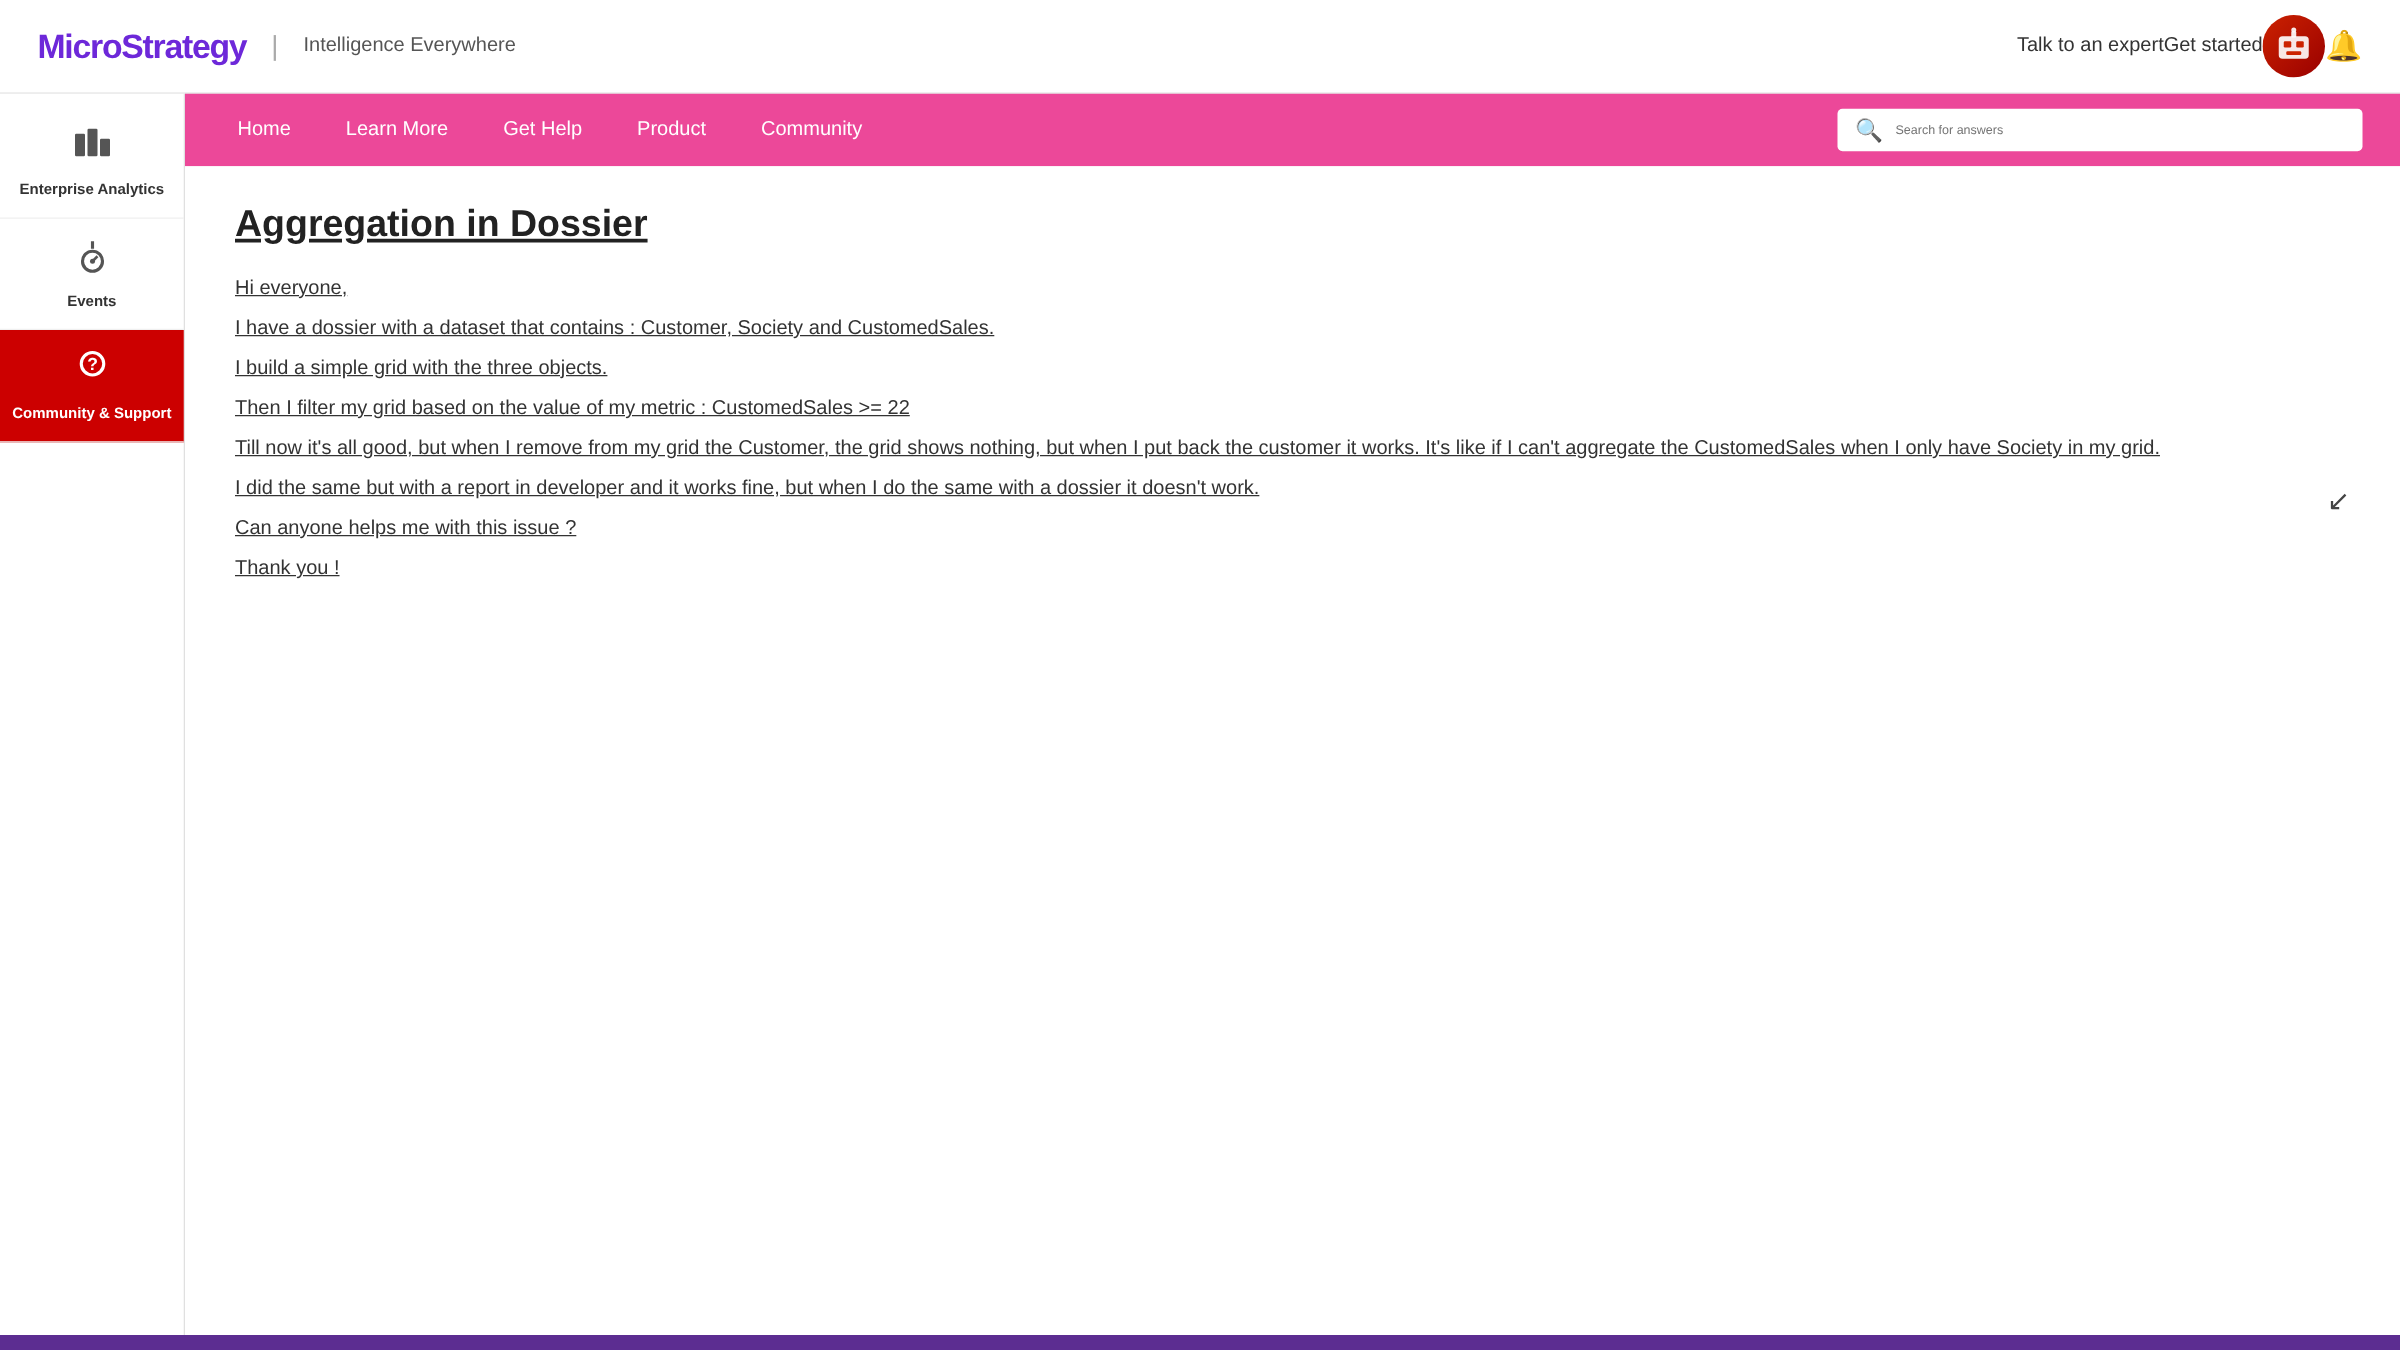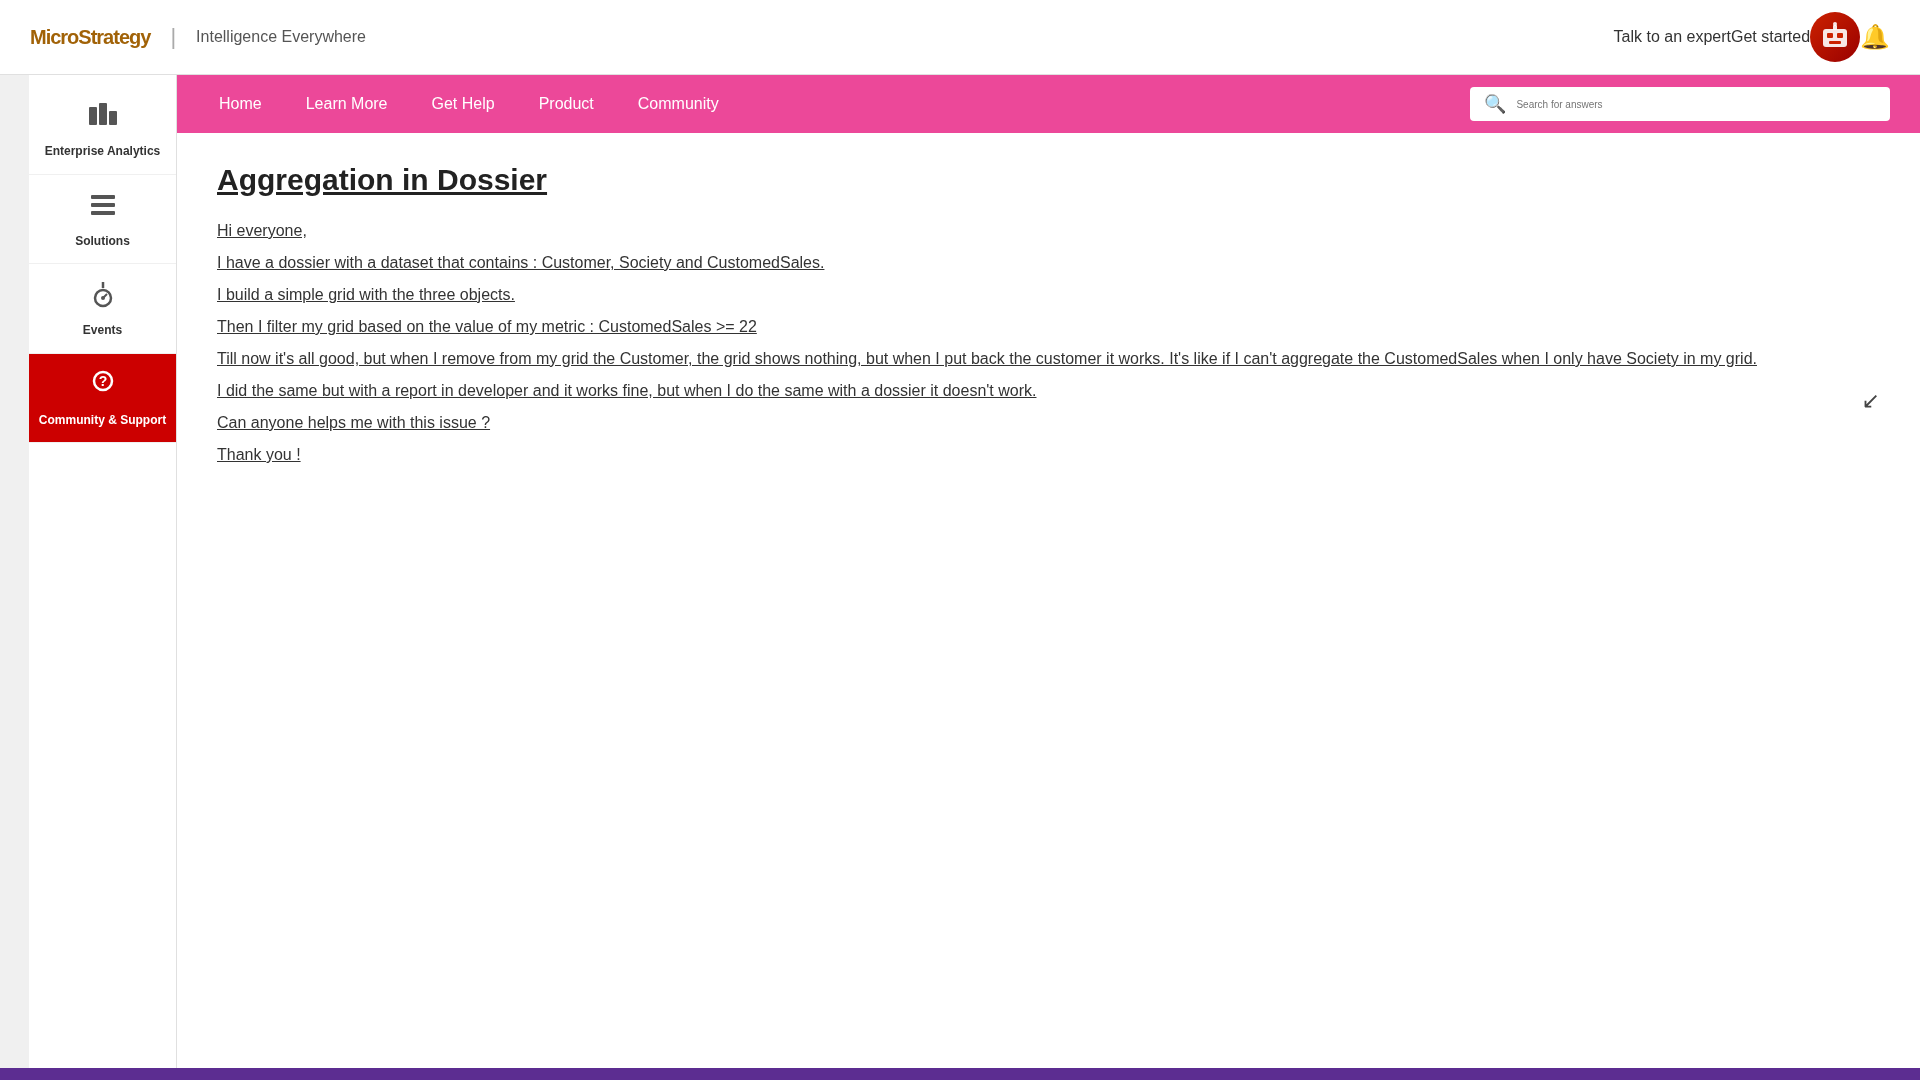--- a/index.html
+++ b/index.html
@@ -23,23 +23,23 @@
       border-bottom: 1px solid #e0e0e0;
     }
 
     .logo-area {
       display: flex;
       align-items: center;
       gap: 12px;
     }
 
     .logo-text {
-      font-size: 20px;
+      font-size: 27px;
       font-weight: bold;
-      color: #a16207;
+      color: #6d28d9;
       letter-spacing: -1px;
     }
 
     .logo-divider {
       color: #aaa;
       font-size: 22px;
       margin: 0 8px;
     }
 
     .logo-tagline {
@@ -98,21 +98,20 @@
     .sidebar {
       width: 148px;
       background: #ffffff;
       min-height: calc(1080px - 75px);
       display: flex;
       flex-direction: column;
       align-items: center;
       padding-top: 10px;
       border-right: 1px solid #e0e0e0;
       flex-shrink: 0;
-      margin-left: 29px;
     }
 
     .sidebar-item {
       width: 100%;
       display: flex;
       flex-direction: column;
       align-items: center;
       padding: 14px 8px;
       cursor: pointer;
       text-align: center;
@@ -277,31 +276,20 @@
           <svg width="32" height="32" viewBox="0 0 32 32" fill="none">
             <rect x="2" y="8" width="8" height="18" rx="1" fill="#555"></rect>
             <rect x="12" y="4" width="8" height="22" rx="1" fill="#555"></rect>
             <rect x="22" y="12" width="8" height="14" rx="1" fill="#555"></rect>
           </svg>
         </div>
         <span class="sidebar-label">Enterprise Analytics</span>
       </div>
 
 
-      <div class="sidebar-item">
-        <div class="sidebar-icon">
-          <svg width="32" height="32" viewBox="0 0 32 32" fill="none">
-            <rect x="4" y="6" width="24" height="4" rx="1" fill="#555"></rect>
-            <rect x="4" y="14" width="24" height="4" rx="1" fill="#555"></rect>
-            <rect x="4" y="22" width="24" height="4" rx="1" fill="#555"></rect>
-            <line x1="4" y1="8" x2="28" y2="8" stroke="#555" stroke-width="1"></line>
-          </svg>
-        </div>
-        <span class="sidebar-label">Solutions</span>
-      </div>
 
       <div class="sidebar-item">
         <div class="sidebar-icon">
           <svg width="32" height="32" viewBox="0 0 32 32" fill="none">
             <circle cx="16" cy="20" r="8" fill="none" stroke="#555" stroke-width="2.5"></circle>
             <line x1="16" y1="4" x2="16" y2="10" stroke="#555" stroke-width="2.5"></line>
             <circle cx="16" cy="20" r="2" fill="#555"></circle>
             <line x1="16" y1="20" x2="20" y2="16" stroke="#555" stroke-width="2"></line>
           </svg>
         </div>

